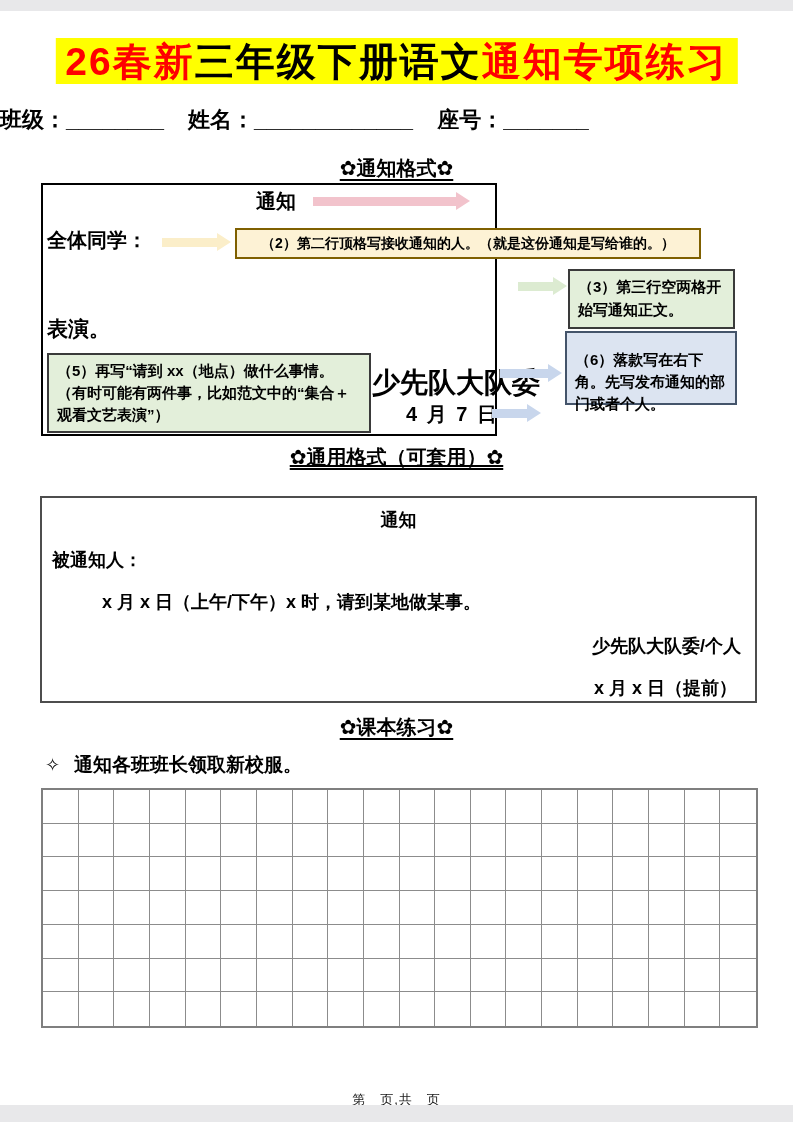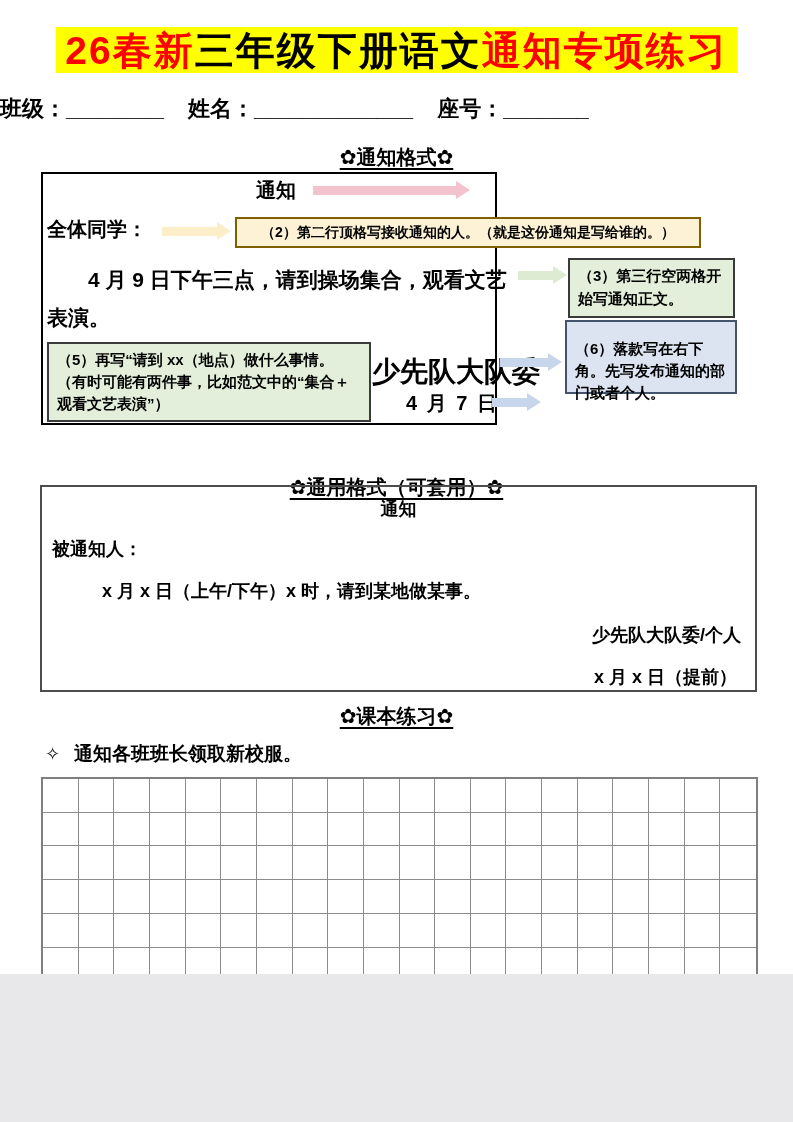--- a/index.html
+++ b/index.html
@@ -1,17 +1,17 @@
 <!DOCTYPE html>
 <html style="--banner-bg: #ffff00; --title-red: #ff0000; --pink-bg: #f2c9d1; --pink-border: #7a3b49; --pink-arrow: #f2c3cc; --cream-bg: #fdf2d5; --cream-border: #7f6000; --cream-arrow: #fbeec9; --green-bg: #e3efda; --green-border: #3a3a3a; --green-arrow: #dcebd1; --blue-bg: #dce4f1; --blue-border: #44546a; --blue-arrow: #c8d6ec;"><head>
 <meta charset="utf-8">
 <style>
   html,body{margin:0;padding:0;background:#e8e8ea;}
   .page{
-    position:relative;width:793px;height:974px;margin:0 auto;background:#fff;
+    position:relative;width:793px;height:1094px;margin:11px auto;background:#fff;
     font-family:"Liberation Sans","DejaVu Sans",sans-serif;color:#000;overflow:hidden;
   }
   
   .banner{
     position:absolute;top:27px;left:50%;transform:translateX(-50%);
     background:var(--banner-bg);padding:0 10px;height:46px;line-height:47px;
     font-size:39px;font-weight:bold;letter-spacing:2px;white-space:nowrap;
   }
   .banner .red{color:var(--title-red);}
   
@@ -19,21 +19,21 @@
     position:absolute;top:94px;left:0;width:100%;text-align:left;
     font-size:22px;font-weight:bold;white-space:nowrap;
   }
   .info-line .gap{display:inline-block;width:18px;}
   
   .sec-heading{
     position:absolute;left:0;width:100%;text-align:center;
     font-size:20px;font-weight:bold;
   }
   .sec-heading span{text-decoration:underline;text-underline-offset:4px;}
-  #h-format{top:144px;} #h-template{top:474px;} #h-practice{top:703px;}
+  #h-format{top:144px;} #h-template{top:433px;text-decoration:underline;} #h-practice{top:703px;}
   
   .diagram{position:absolute;top:172px;left:0;width:793px;height:281px;font-weight:bold;}
   .main-box{position:absolute;left:41px;top:0;width:456px;height:253px;border:2px solid #000;box-sizing:border-box;}
   .dlabel{position:absolute;white-space:nowrap;}
   .notice-title{left:256px;top:5px;font-size:20px;}
   .notice-recipient{left:47px;top:44px;font-size:20px;}
   .notice-body1{left:88px;top:94px;font-size:21px;}
   .notice-body2{left:47px;top:132px;font-size:21px;}
   .notice-signer{left:372px;top:181px;font-size:28px;font-family:Liberation Mono, monospace;}
   .notice-date{left:406px;top:218px;font-size:20px;letter-spacing:2px;}
@@ -110,21 +110,20 @@
   <div class="diagram">
     <div class="main-box"></div>
 
     <div class="dlabel notice-title">通知</div>
     <div class="barrow pink" id="arrow1"></div>
 
     <div class="dlabel notice-recipient">全体同学：</div>
     <div class="barrow cream" id="arrow2"></div>
     <div class="ann cream" id="ann2">（2）第二行顶格写接收通知的人。（就是这份通知是写给谁的。）</div>
 
-    <div class="dlabel notice-body1">4 月 9 日下午三点，请到操场集合，观看文艺</div>
     <div class="barrow green" id="arrow3"></div>
     <div class="ann green" id="ann3">（3）第三行空两格开始写通知正文。</div>
 
     <div class="dlabel notice-body2">表演。</div>
 
     <div class="ann green" id="ann5">（5）再写“请到 xx（地点）做什么事情。（有时可能有两件事，比如范文中的“集合＋观看文艺表演”）</div>
 
     <div class="dlabel notice-signer">少先队大队委</div>
     <div class="barrow blue" id="arrow4"></div>
     <div class="ann blue" id="ann6">（6）落款写在右下角。先写发布通知的部门或者个人。</div>

